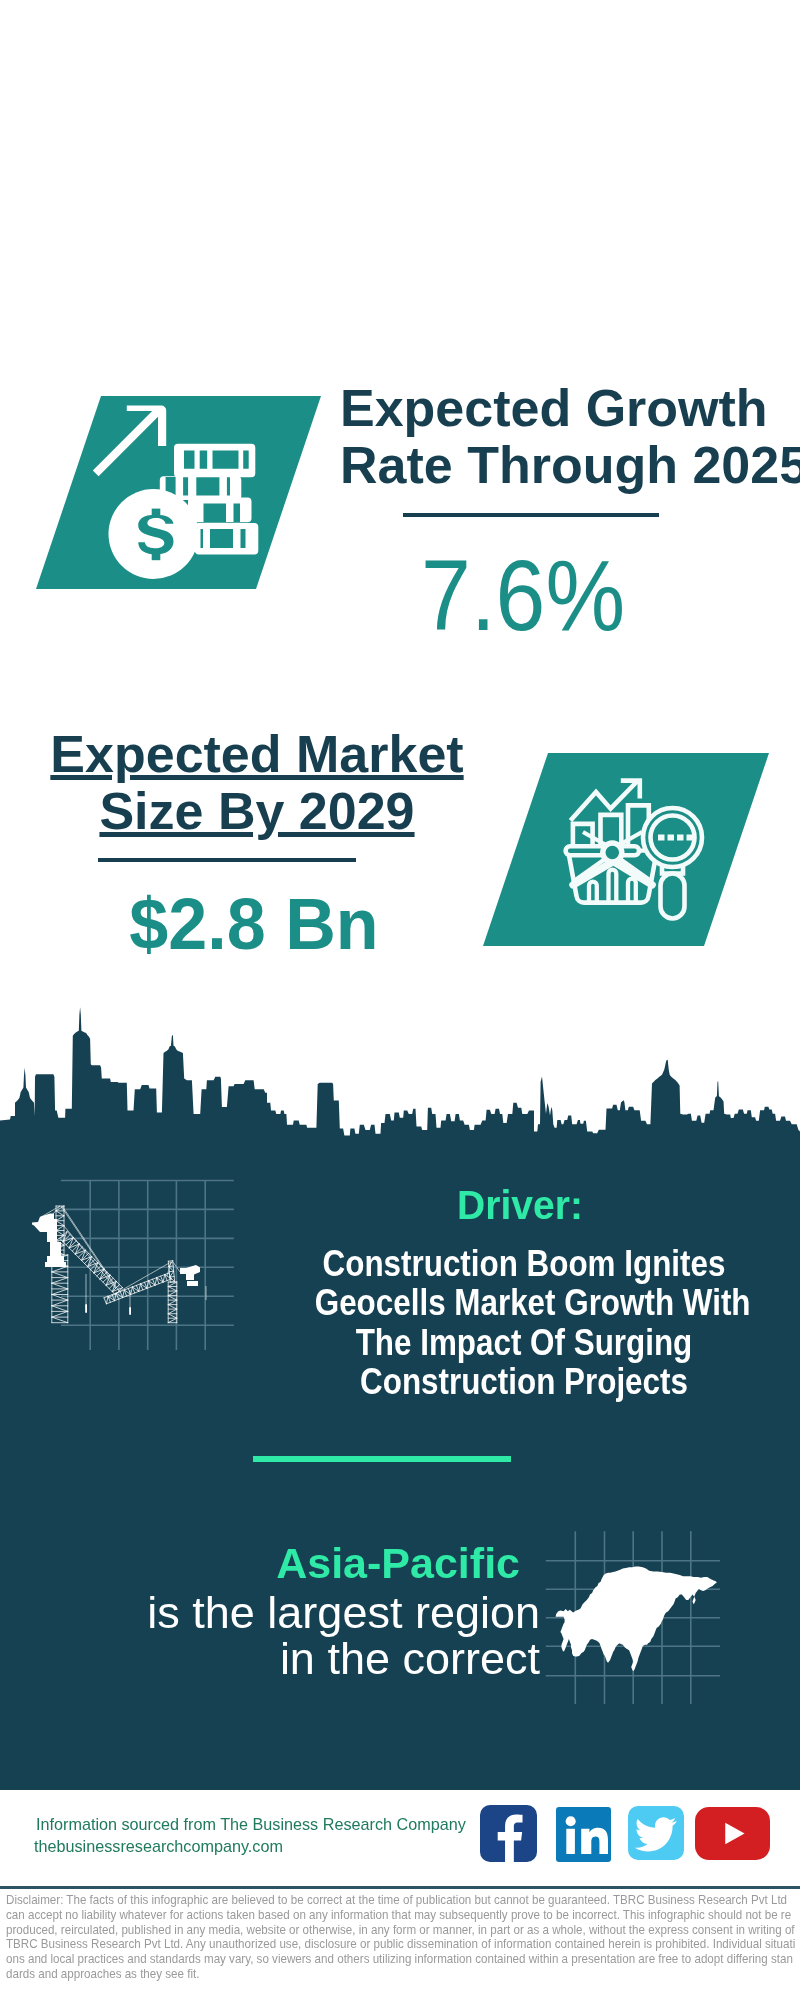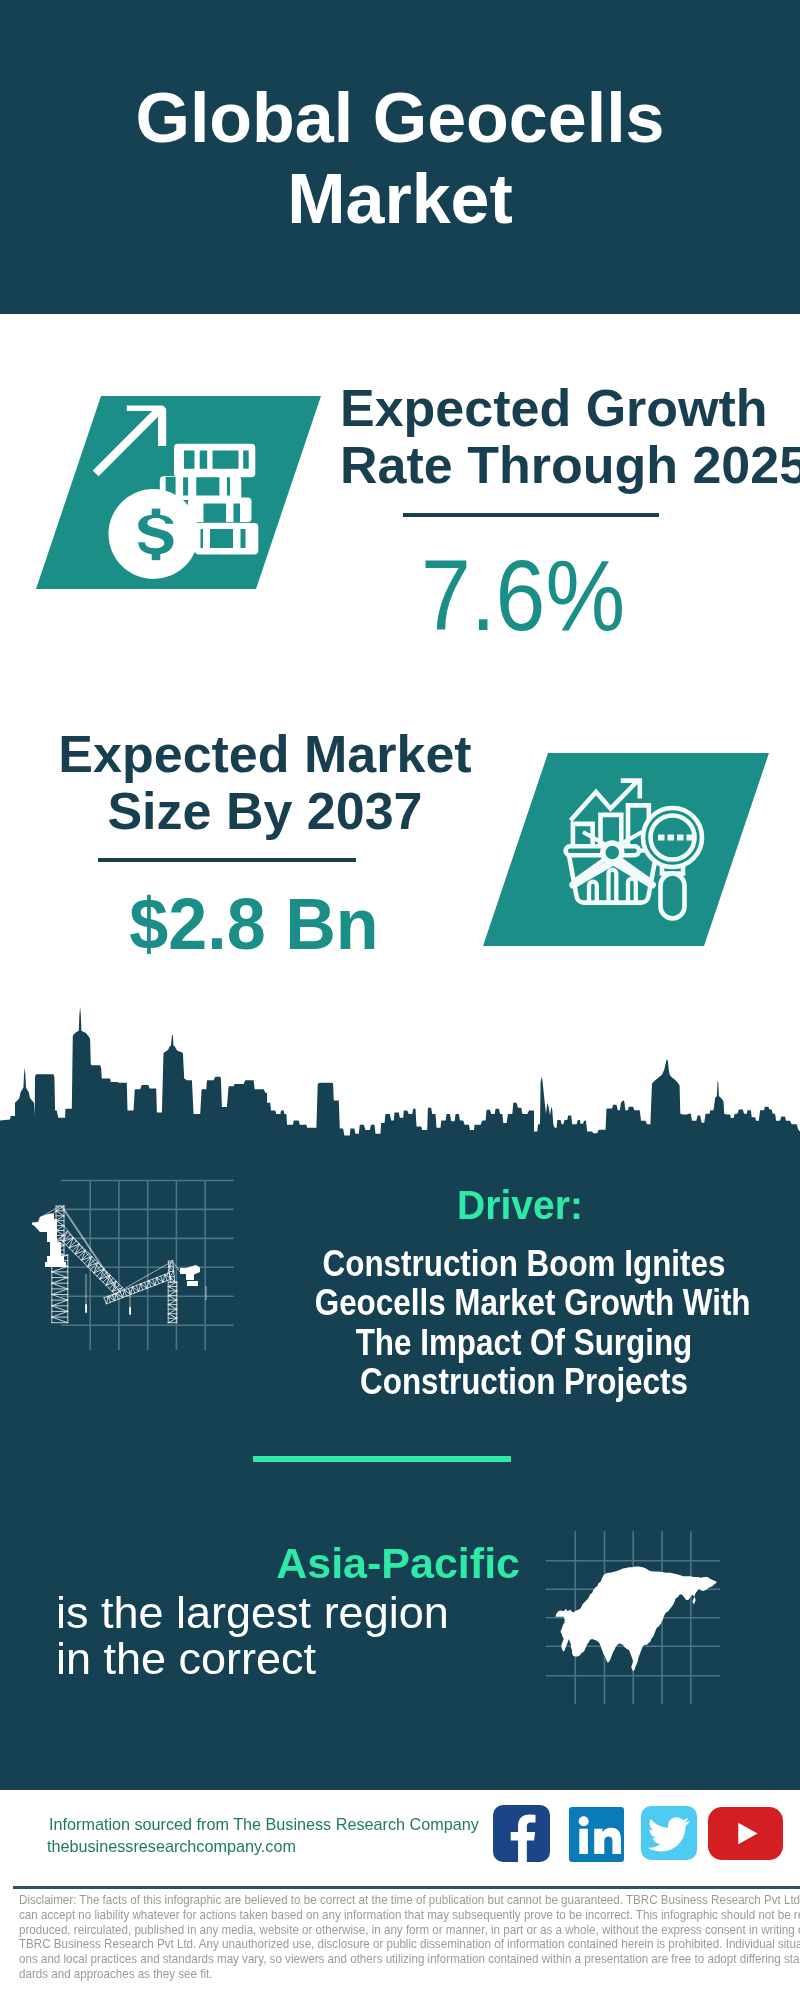--- a/index.html
+++ b/index.html
@@ -18,67 +18,64 @@
   .stat-label{position:absolute;color:#173f50;font-size:52px;font-weight:bold;line-height:57px;text-align:center;white-space:nowrap;}
   .rule{position:absolute;height:4px;background:#173f50;}
   .stat-value{position:absolute;color:#1b8f87;text-align:center;white-space:nowrap;}
 
   #s1-badge{left:30px;top:390px;}
   #s1-label{left:340px;top:380px;width:400px;}
   #s1-rule{left:403px;top:513px;width:256px;}
   #s1-value{left:323px;top:540px;width:400px;font-size:101px;font-weight:400;line-height:110px;transform:scaleX(0.887);transform-origin:200px 0;}
 
   #s2-badge{left:477px;top:747px;}
-  #s2-label{left:45px;top:726px;width:440px;}
+  #s2-label{left:37px;top:726px;width:440px;text-decoration:underline;}
   #s2-rule{left:98px;top:858px;width:258px;}
   #s2-value{left:54px;top:880px;width:400px;font-size:73px;font-weight:bold;line-height:88px;transform:scaleX(0.96);transform-origin:200px 0;}
 
   
   .skyline{position:absolute;left:0;top:1002px;width:800px;height:160px;display:block;}
 
   
   .crane-grid{position:absolute;left:61px;top:1170px;}
   .crane{position:absolute;left:20px;top:1190px;}
   .asia{position:absolute;left:540px;top:1525px;}
   .driver-head{position:absolute;left:300px;top:1185px;width:440px;text-align:center;
      color:#2fe9a6;font-size:41px;font-weight:bold;line-height:41px;white-space:nowrap;
      transform:scaleX(0.952);transform-origin:220px 0;}
   .driver-body{position:absolute;left:284px;top:1244px;width:480px;text-align:center;color:#ffffff;
      font-size:36px;font-weight:bold;line-height:39.3px;white-space:nowrap;
      transform:scaleX(0.872);transform-origin:240px 0;}
   .green-rule{position:absolute;left:253px;top:1456px;width:258px;height:6px;background:#2fe9a6;}
   .region-head{position:absolute;left:80px;top:1543px;width:440px;text-align:right;
      color:#2fe9a6;font-size:43px;font-weight:bold;line-height:41px;white-space:nowrap;}
-  .region-body{position:absolute;left:56px;top:1590px;width:484px;text-align:left;color:#ffffff;
+  .region-body{position:absolute;left:56px;top:1590px;width:484px;text-align:right;color:#ffffff;
      font-size:45px;font-weight:400;line-height:46px;white-space:nowrap;}
 
   
-  .footer{position:absolute;left:13px;top:0;width:709px;height:2000px;background:transparent;pointer-events:none;}
+  .footer{position:absolute;left:0;top:0;width:709px;height:2000px;background:transparent;pointer-events:none;}
   .footer > *{pointer-events:auto;}
   .src-line1{position:absolute;left:36px;top:1813px;color:#1f7a5e;font-size:16.2px;line-height:22px;white-space:nowrap;}
   .src-line2{position:absolute;left:34px;top:1835px;color:#1f7a5e;font-size:16.2px;line-height:22px;white-space:nowrap;text-decoration:none;text-align:center;}
   .social{position:absolute;left:0;top:0;width:800px;height:2000px;}
   .soc{position:absolute;display:block;}
   .soc svg{display:block;width:100%;height:100%;}
   .fb{left:480px;top:1805px;width:57px;height:57px;border-radius:10px;background:#1c4588;}
   .li{left:556px;top:1807px;width:55px;height:55px;border-radius:3px;background:#0a7ab9;}
   .tw{left:628px;top:1806px;width:56px;height:54px;border-radius:10px;background:#4ecbf2;}
   .yt{left:695px;top:1807px;width:75px;height:53px;border-radius:14px;background:#d41f22;}
   .foot-rule{position:absolute;left:0;top:1886px;width:800px;height:3px;background:#2c5464;}
   .disclaimer{position:absolute;left:6px;top:1893px;width:830px;color:#9a9a9a;font-size:12.2px;line-height:14.8px;text-align:left;word-break:break-all;transform:scaleX(0.9518);transform-origin:0 0;}
   .dark{position:absolute;left:0;top:1150px;width:800px;height:640px;background:#164152;}
 </style>
 </head>
 <body>
 
 <div class="page">
 
-  <div class="header">
-    <div class="header-title"><span>Global Geocells</span><br><span>Market</span></div>
-  </div>
 
   <div class="badge" id="s1-badge">
     <svg width="300" height="205" viewBox="0 0 300 205">
       <polygon points="71,6 291,6 226,199 6,199" fill="#1b8f87"></polygon>
       <g fill="#ffffff">
 
         <path d="M96.8,15.5 h34.4 a5,5 0 0 1 5,5 v35.6 h-8.2 v-29.3 l-59.4,59.4 -5.8,-5.8 59.4,-59.4 h-25.4 z"></path>
 
         <path fill-rule="evenodd" d="M148,53.8 h73.3 a4,4 0 0 1 4,4 v25.5 a4,4 0 0 1 -4,4 h-73.3 a4,4 0 0 1 -4,-4 v-25.5 a4,4 0 0 1 4,-4 z
                  M154,60.5 h10.5 v18.3 h-10.5 z  M169.7,60.5 h7.5 v18.3 h-7.5 z  M182.5,60.5 h26 v18.3 h-26 z  M213.2,60.5 h5.5 v18.3 h-5.5 z"></path>
@@ -149,21 +146,21 @@
         <rect x="183.5" y="126.5" width="24" height="45" rx="12" fill="#1b8f87"></rect>
       </g>
       <g fill="#f2fbfa">
         <rect x="181" y="87.5" width="6.5" height="6"></rect>
         <rect x="190.5" y="87.5" width="6.5" height="6"></rect>
         <rect x="200" y="87.5" width="6.5" height="6"></rect>
         <rect x="209.5" y="87.5" width="6.5" height="6"></rect>
       </g>
     </svg>
   </div>
-  <div class="stat-label" id="s2-label"><span>Expected Market</span><br><span>Size By 2037</span></div>
+  <div class="stat-label" id="s2-label"><span>Expected Market</span><br><span>Size By 2029</span></div>
   <div class="rule" id="s2-rule"></div>
   <div class="stat-value" id="s2-value">$2.8 Bn</div>
 
   <svg class="skyline" viewBox="0 0 800 150" width="800" height="150" preserveAspectRatio="none">
     <path d="M0.0,111.1 L10.0,110.1 L10.7,106.8 L15.0,106.8 L15.0,94.4 L17.4,92.4 L19.4,90.1 L20.7,84.4 L22.0,82.4 L23.4,80.1 L24.0,68.4 L24.7,61.7 L25.4,68.4 L26.0,80.1 L27.4,82.4 L28.7,84.4 L30.0,90.1 L32.0,92.4 L34.0,94.4 L34.7,106.8 L35.0,70.1 L36.0,67.7 L53.4,67.7 L54.4,70.1 L55.1,101.8 L56.7,101.8 L58.4,108.5 L65.1,108.5 L65.4,100.1 L71.8,100.1 L72.8,31.7 L74.1,30.0 L76.1,28.4 L77.4,27.7 L78.8,27.0 L79.4,11.7 L80.1,5.0 L80.8,11.7 L81.4,27.0 L82.8,27.7 L84.1,28.4 L86.1,29.0 L87.4,31.0 L88.8,32.4 L90.1,34.4 L90.8,58.4 L91.8,59.4 L100.1,59.4 L101.1,61.7 L101.8,71.8 L110.1,71.8 L110.8,75.1 L117.5,75.1 L118.5,75.8 L126.8,75.8 L127.5,101.8 L133.5,101.8 L134.8,81.8 L140.2,81.8 L141.8,77.8 L148.5,77.8 L149.5,81.1 L156.2,81.1 L156.9,103.5 L161.9,103.5 L163.5,47.7 L165.2,46.7 L166.9,45.7 L168.5,44.4 L169.5,41.7 L170.9,41.0 L171.9,31.7 L172.9,31.0 L173.5,41.0 L174.9,41.7 L176.2,44.4 L177.6,45.7 L180.2,46.7 L182.9,47.7 L184.2,71.8 L186.9,73.4 L191.9,73.4 L193.6,105.1 L200.2,105.1 L201.6,81.8 L206.3,81.8 L206.9,73.4 L213.6,73.4 L215.3,70.1 L220.3,70.1 L220.9,71.8 L221.9,98.5 L226.9,98.5 L228.6,79.1 L233.6,79.1 L234.6,76.8 L243.6,76.8 L245.3,73.4 L253.6,73.4 L254.7,81.8 L263.7,81.8 L265.3,85.1 L267.0,85.1 L267.0,94.4 L270.3,94.4 L271.0,101.8 L275.3,101.8 L276.3,105.1 L280.4,105.1 L281.0,101.8 L283.7,101.8 L284.4,105.1 L286.4,105.1 L287.0,115.1 L293.0,115.1 L293.7,111.1 L298.7,111.1 L299.7,115.1 L306.4,115.1 L307.1,117.8 L316.4,117.8 L317.7,76.8 L319.7,75.8 L332.1,75.8 L333.1,76.8 L333.8,92.4 L338.8,92.4 L339.8,118.5 L343.1,118.5 L344.4,125.2 L349.8,125.2 L350.4,118.5 L354.4,118.5 L355.4,123.5 L358.8,123.5 L359.8,115.1 L363.8,115.1 L365.5,120.1 L369.8,120.1 L371.1,115.1 L374.5,115.1 L375.5,123.5 L380.5,123.5 L381.1,113.5 L384.5,113.5 L385.5,105.1 L389.8,105.1 L391.2,111.1 L393.8,111.1 L394.5,103.5 L398.8,103.5 L399.8,108.5 L403.2,108.5 L403.8,101.8 L407.2,101.8 L408.8,105.1 L412.2,105.1 L413.2,100.1 L415.5,100.1 L416.5,116.8 L421.2,116.8 L422.2,120.1 L427.2,120.1 L427.9,99.1 L431.2,99.1 L432.2,105.1 L435.5,105.1 L436.5,117.8 L440.5,117.8 L441.2,111.1 L445.6,111.1 L446.6,105.1 L449.9,105.1 L451.2,111.8 L454.6,111.8 L455.6,105.1 L458.9,105.1 L459.9,111.1 L463.2,111.1 L464.6,115.1 L468.9,115.1 L469.9,120.1 L473.9,120.1 L474.6,115.1 L480.6,115.1 L482.3,111.1 L485.6,111.1 L486.6,101.1 L489.9,101.1 L491.3,105.1 L494.6,105.1 L495.6,100.1 L499.0,100.1 L500.0,105.1 L502.3,105.1 L503.3,113.5 L506.6,113.5 L508.0,105.1 L512.3,105.1 L513.3,94.4 L516.6,94.4 L518.0,99.1 L521.3,99.1 L522.3,105.1 L527.3,105.1 L529.0,101.8 L534.0,101.8 L534.0,121.4 L537.3,121.4 L538.0,114.7 L540.0,114.7 L540.6,74.8 L542.0,69.8 L543.3,81.5 L544.6,93.1 L546.0,104.8 L547.3,94.8 L548.6,98.1 L550.0,106.4 L551.3,98.1 L552.3,101.4 L553.3,114.7 L554.6,118.0 L556.6,118.0 L557.3,110.7 L560.6,110.7 L561.6,114.7 L563.3,114.7 L564.6,110.7 L567.2,110.7 L568.2,106.4 L571.2,106.4 L572.2,114.7 L576.6,114.7 L577.9,110.7 L579.9,110.7 L580.5,114.1 L583.2,114.1 L583.9,111.4 L585.9,111.4 L587.2,121.4 L592.2,121.4 L593.2,123.0 L597.2,123.0 L598.8,119.7 L605.5,119.7 L606.5,99.8 L612.1,99.8 L613.1,96.4 L616.5,96.4 L617.8,101.4 L619.8,101.4 L621.1,94.1 L622.4,93.1 L623.8,92.1 L624.4,94.1 L625.4,101.4 L627.8,101.4 L628.8,98.1 L633.1,98.1 L634.4,101.4 L639.7,101.4 L641.1,111.4 L645.4,111.4 L647.0,114.7 L650.4,114.7 L652.0,76.5 L653.7,74.8 L655.4,73.2 L657.7,71.5 L659.7,69.8 L662.0,68.2 L664.3,63.2 L666.3,54.9 L667.7,54.2 L668.7,63.2 L669.7,68.2 L671.0,69.8 L673.0,71.5 L675.3,73.2 L677.6,75.5 L679.6,78.2 L680.3,104.8 L683.0,105.4 L687.0,105.4 L688.3,104.8 L690.9,104.8 L691.9,111.4 L696.3,111.4 L697.6,106.4 L700.2,106.4 L701.6,113.1 L704.2,113.1 L705.6,104.8 L709.6,104.8 L710.2,101.4 L713.5,101.4 L715.2,89.8 L716.9,88.1 L717.5,74.8 L718.2,74.2 L718.9,88.1 L719.5,88.8 L720.9,89.8 L722.2,91.5 L723.5,93.1 L724.2,104.8 L726.9,105.4 L730.2,105.4 L730.8,108.7 L733.5,108.7 L734.8,104.8 L737.5,104.8 L738.8,100.8 L742.8,100.8 L744.1,104.8 L746.8,104.8 L747.5,101.4 L750.8,101.4 L751.8,108.1 L755.1,108.1 L756.1,111.4 L758.8,111.4 L760.1,101.4 L764.1,101.4 L764.8,98.1 L768.4,98.1 L769.4,100.8 L771.7,100.8 L772.7,104.8 L775.1,104.8 L776.1,111.4 L780.0,111.4 L781.4,107.4 L785.0,107.4 L786.0,111.4 L790.0,111.4 L791.7,114.7 L796.7,114.7 L798.3,119.7 L800.0,121.4 L800,150 L0,150 Z" fill="#164152"></path>
   </svg>
 
   <div class="dark"></div>
 
   <svg class="crane-grid" width="180" height="180" viewBox="0 0 180 180">

